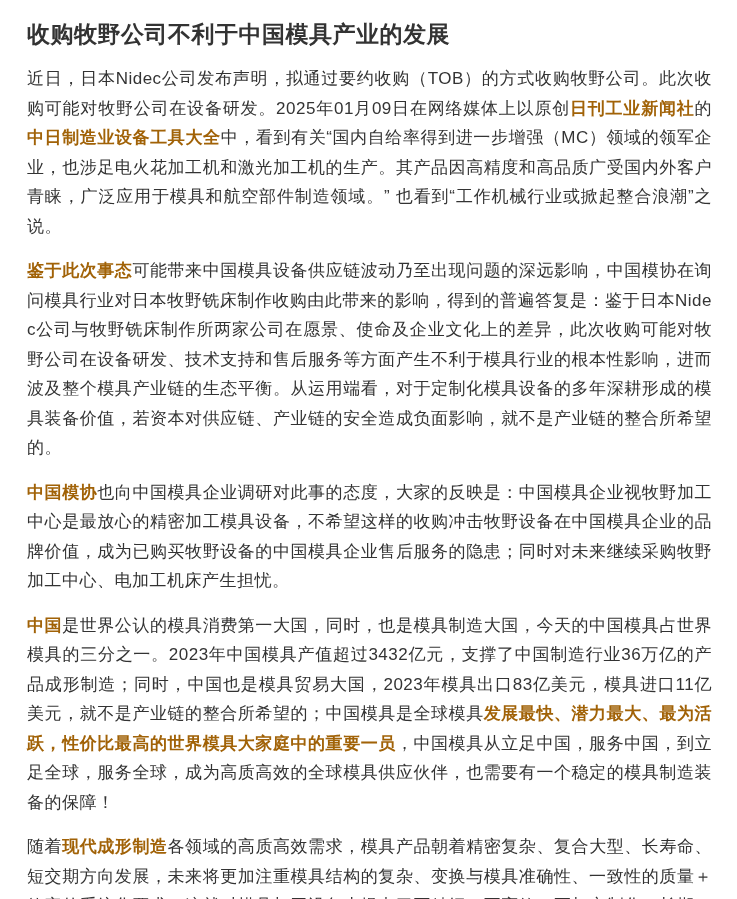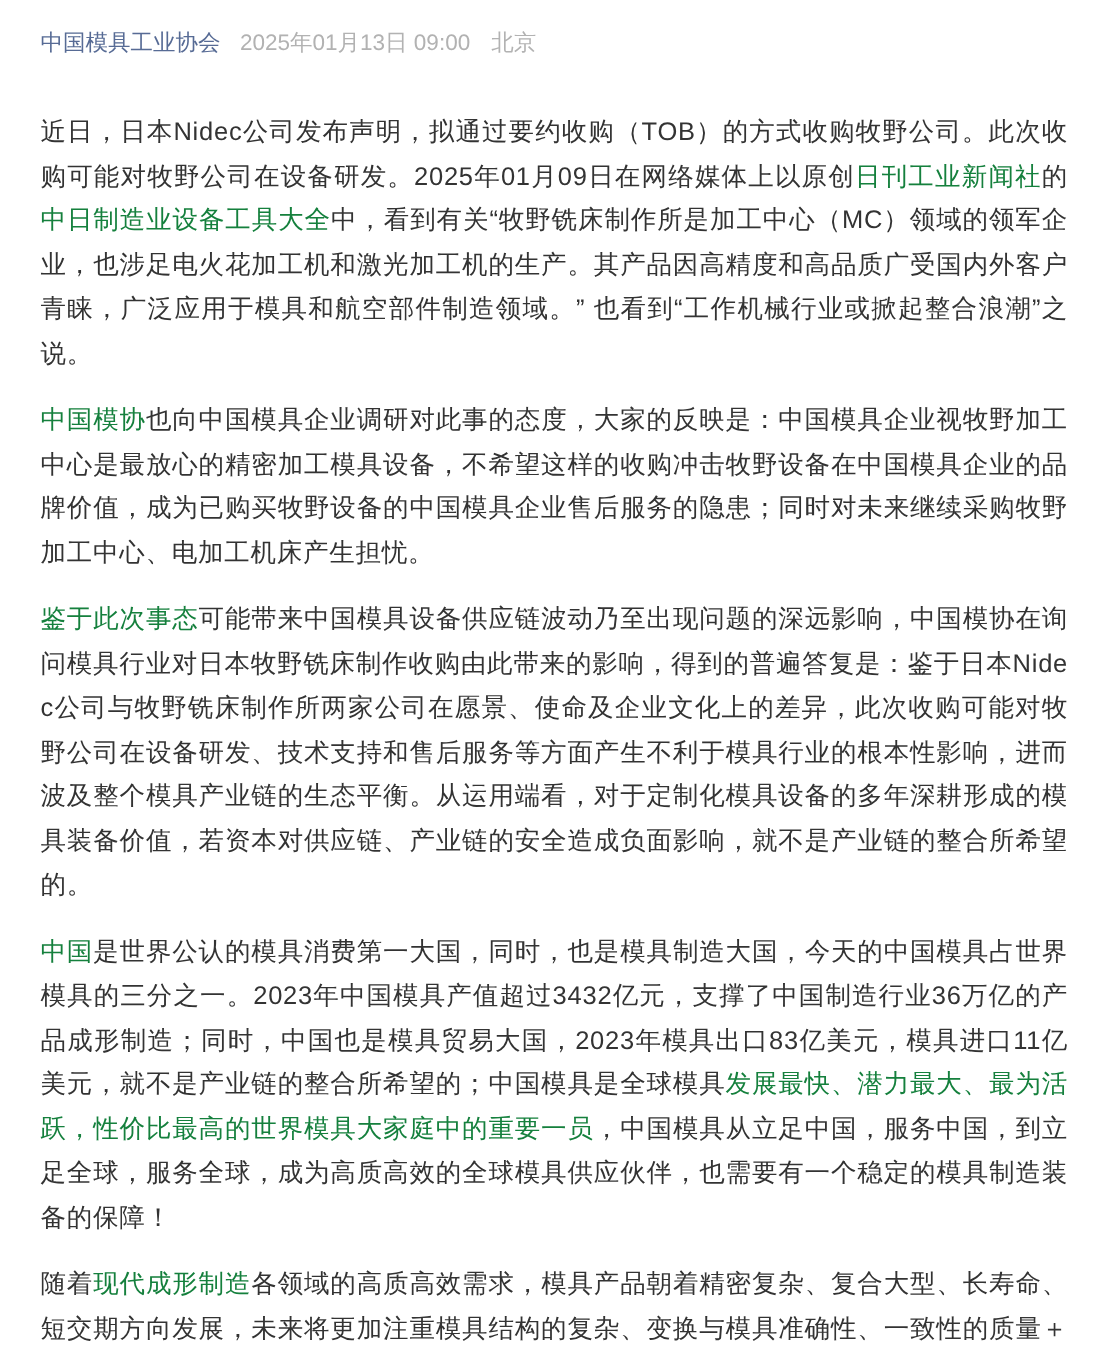--- a/index.html
+++ b/index.html
@@ -41,33 +41,31 @@
   .content p {
     font-size: 17px;
     line-height: 29.5px;
     color: #333333;
     letter-spacing: 0.5px;
     text-align: justify;
     margin-bottom: 15px;
     word-break: break-all;
   }
   .content p:last-child { margin-bottom: 0; }
-  .content strong { font-weight: 400; color: #15803d; }
+  .content strong { font-weight: 700; color: #a16207; }
 </style>
 </head>
 <body>
 
 <div class="page">
 
+  <h1 class="title">收购牧野公司不利于中国模具产业的发展</h1>
 
-  <div class="meta">
-    <a class="account">中国模具工业协会</a><span class="datetime">2025年01月13日 09:00</span><span class="location">北京</span>
-  </div>
 
   <div class="content">
-    <p><span>近日，日本Nidec公司发布声明，拟通过要约收购（TOB）的方式收购牧野公司。此次收购可能对牧野公司在设备研发。2025年01月09日在网络媒体上以原创</span><strong>日刊工业新闻社</strong><span>的</span><strong>中日制造业设备工具大全</strong><span>中，看到有关“牧野铣床制作所是加工中心（MC）领域的领军企业，也涉足电火花加工机和激光加工机的生产。其产品因高精度和高品质广受国内外客户青睐，广泛应用于模具和航空部件制造领域。” 也看到“工作机械行业或掀起整合浪潮”之说。</span></p>
+    <p><span>近日，日本Nidec公司发布声明，拟通过要约收购（TOB）的方式收购牧野公司。此次收购可能对牧野公司在设备研发。2025年01月09日在网络媒体上以原创</span><strong>日刊工业新闻社</strong><span>的</span><strong>中日制造业设备工具大全</strong><span>中，看到有关“国内自给率得到进一步增强（MC）领域的领军企业，也涉足电火花加工机和激光加工机的生产。其产品因高精度和高品质广受国内外客户青睐，广泛应用于模具和航空部件制造领域。” 也看到“工作机械行业或掀起整合浪潮”之说。</span></p>
+    <p><strong>鉴于此次事态</strong><span>可能带来中国模具设备供应链波动乃至出现问题的深远影响，中国模协在询问模具行业对日本牧野铣床制作收购由此带来的影响，得到的普遍答复是：鉴于日本Nidec公司与牧野铣床制作所两家公司在愿景、使命及企业文化上的差异，此次收购可能对牧野公司在设备研发、技术支持和售后服务等方面产生不利于模具行业的根本性影响，进而波及整个模具产业链的生态平衡。从运用端看，对于定制化模具设备的多年深耕形成的模具装备价值，若资本对供应链、产业链的安全造成负面影响，就不是产业链的整合所希望的。</span></p>
     <p><strong>中国模协</strong><span>也向中国模具企业调研对此事的态度，大家的反映是：中国模具企业视牧野加工中心是最放心的精密加工模具设备，不希望这样的收购冲击牧野设备在中国模具企业的品牌价值，成为已购买牧野设备的中国模具企业售后服务的隐患；同时对未来继续采购牧野加工中心、电加工机床产生担忧。</span></p>
-    <p><strong>鉴于此次事态</strong><span>可能带来中国模具设备供应链波动乃至出现问题的深远影响，中国模协在询问模具行业对日本牧野铣床制作收购由此带来的影响，得到的普遍答复是：鉴于日本Nidec公司与牧野铣床制作所两家公司在愿景、使命及企业文化上的差异，此次收购可能对牧野公司在设备研发、技术支持和售后服务等方面产生不利于模具行业的根本性影响，进而波及整个模具产业链的生态平衡。从运用端看，对于定制化模具设备的多年深耕形成的模具装备价值，若资本对供应链、产业链的安全造成负面影响，就不是产业链的整合所希望的。</span></p>
     <p><strong>中国</strong><span>是世界公认的模具消费第一大国，同时，也是模具制造大国，今天的中国模具占世界模具的三分之一。2023年中国模具产值超过3432亿元，支撑了中国制造行业36万亿的产品成形制造；同时，中国也是模具贸易大国，2023年模具出口83亿美元，模具进口11亿美元，就不是产业链的整合所希望的；中国模具是全球模具</span><strong>发展最快、潜力最大、最为活跃，性价比最高的世界模具大家庭中的重要一员</strong><span>，中国模具从立足中国，服务中国，到立足全球，服务全球，成为高质高效的全球模具供应伙伴，也需要有一个稳定的模具制造装备的保障！</span></p>
     <p><span>随着</span><strong>现代成形制造</strong><span>各领域的高质高效需求，模具产品朝着精密复杂、复合大型、长寿命、短交期方向发展，未来将更加注重模具结构的复杂、变换与模具准确性、一致性的质量＋效率的系统化要求。这就对模具加工设备也提出了更精细、更高效、更加定制化、长期一致性的要求，也更需要有深耕模具运用的设备企业助力模具行业发展。</span></p>
   </div>
 
 </div>
 
 </body></html>

